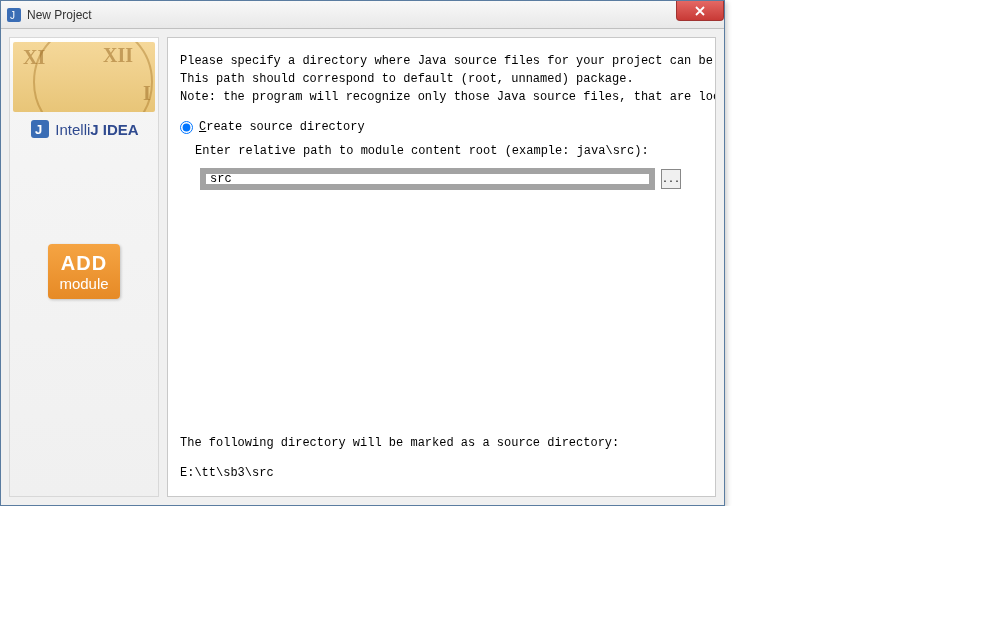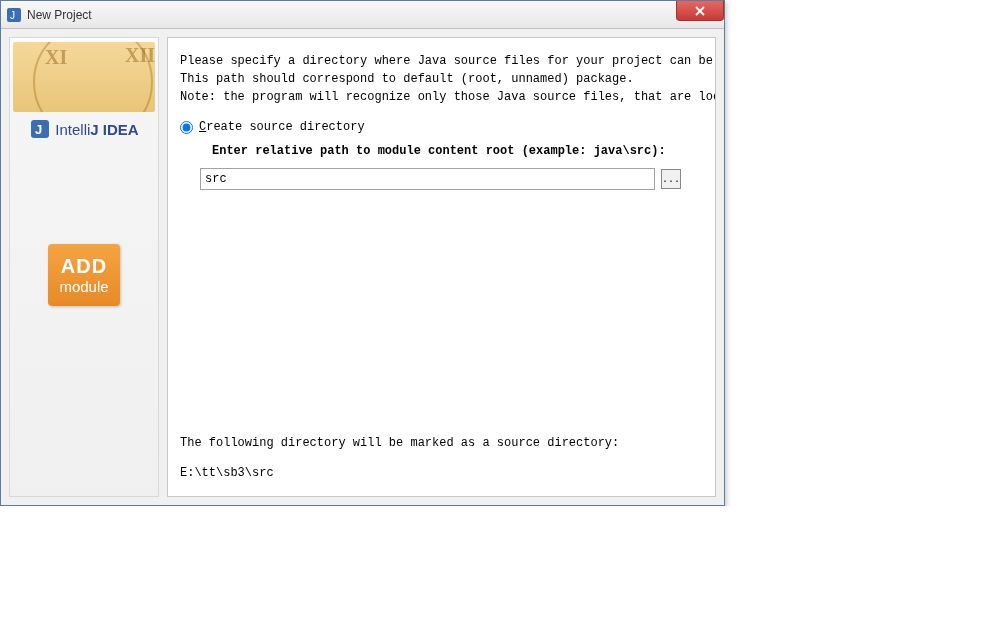--- a/index.html
+++ b/index.html
@@ -103,21 +103,20 @@
       height: 120px;
       border: 2px solid rgba(160,110,30,0.4);
       border-radius: 50%;
     }
     .logo-roman {
       position: absolute;
       font-family: serif;
       font-size: 20px;
       color: rgba(150,100,30,0.5);
       font-weight: bold;
-      margin-left: 22px;
     }
     .logo-text-row {
       display: flex;
       align-items: center;
       margin-top: 6px;
       gap: 4px;
     }
     .logo-text-row svg {
       width: 22px;
       height: 22px;
@@ -126,21 +125,21 @@
       font-family: Arial, sans-serif;
       font-size: 15px;
       color: #2f4a8f;
     }
     .intellij-text .bold {
       font-weight: bold;
     }
     .add-module {
       margin-top: 100px;
       width: 72px;
-      height: 62px;
+      height: 55px;
       background: linear-gradient(to bottom, #f5a443, #e68a26);
       border-radius: 4px;
       display: flex;
       flex-direction: column;
       align-items: center;
       justify-content: center;
       color: #fff;
       font-family: Arial, sans-serif;
       box-shadow: 1px 1px 3px rgba(0,0,0,0.2);
     }
@@ -178,35 +177,34 @@
     }
     .radio-row input[type="radio"] {
       width: 13px;
       height: 13px;
       cursor: pointer;
     }
     .radio-label .u {
       text-decoration: underline;
     }
     .sub-label {
-      margin-left: 32px;
+      margin-left: 15px;
       margin-bottom: 10px;
-      font-weight: bold;
     }
     .input-row {
       display: flex;
       align-items: center;
       gap: 6px;
       margin-left: 20px;
       margin-bottom: 18px;
     }
     .text-input {
       flex: 1;
       height: 22px;
-      border: 1px solid #a3a3a3;
+      border: 6px solid #a3a3a3;
       padding: 0 4px;
       font-family: "Courier New", monospace;
       font-size: 12px;
       max-width: 455px;
     }
     .browse-btn {
       width: 20px;
       height: 20px;
       border: 1px solid #888;
       background: #f0f0f0;

